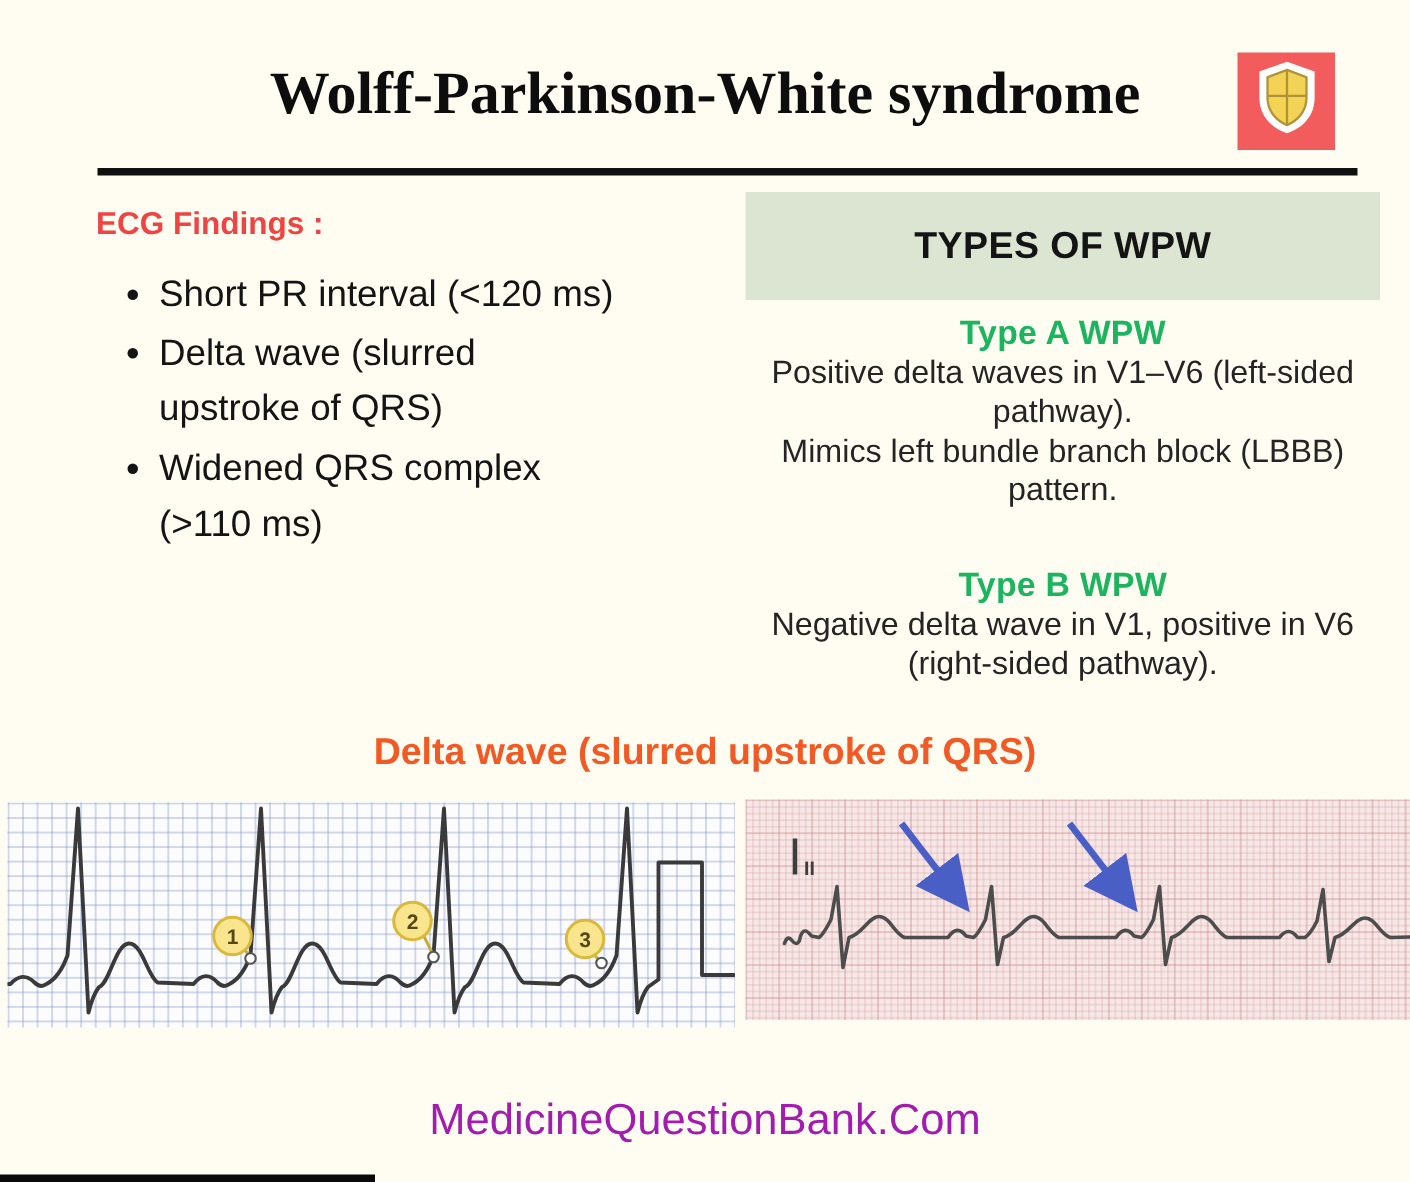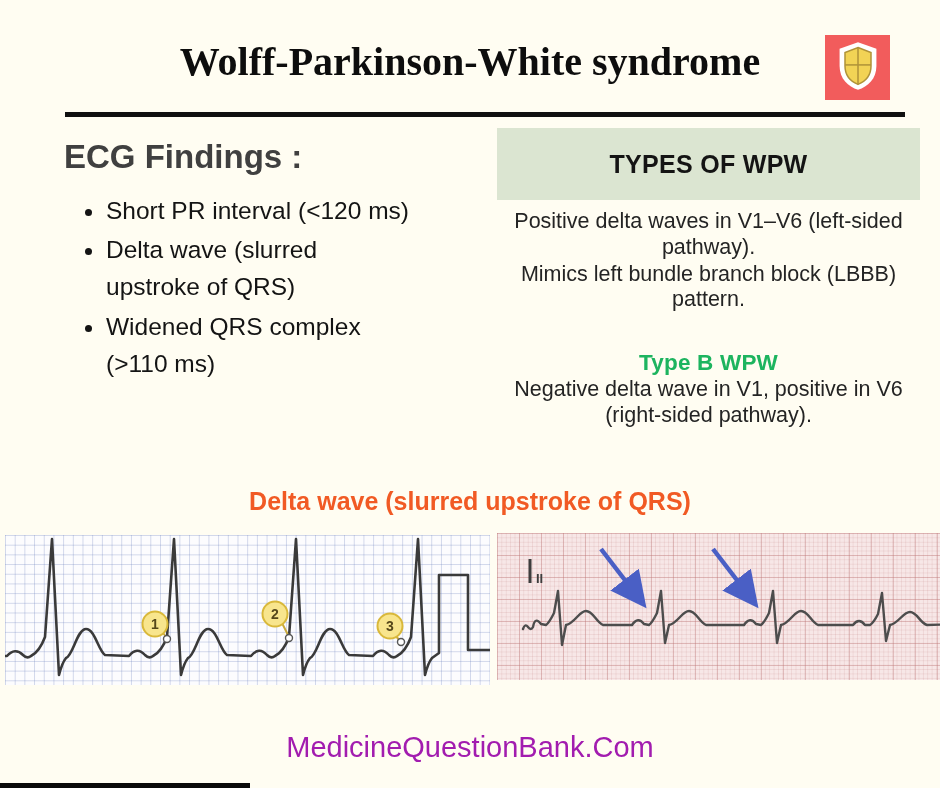--- a/index.html
+++ b/index.html
@@ -24,21 +24,21 @@
 
   
   .col{position:absolute;top:128px;}
   .col-left{left:62px;width:421px;}
   .col-right{left:497px;width:423px;}
   .band{
     height:72px;background:#dbe5d1;display:flex;align-items:center;justify-content:center;
     font-weight:700;font-size:25px;color:#141414;letter-spacing:.3px;
   }
 
-  .findings-title{margin:10px 0 16px 2px;font-size:33px;font-weight:700;color:#404040;}
+  .findings-title{margin:10px 0 16px 2px;font-size:21px;font-weight:700;color:#ef4444;}
   ul.findings{margin:6px 0 0 0;padding:0 0 0 44px;}
   ul.findings li{
     font-size:24.5px;line-height:1.52;color:#141414;max-width:305px;
     margin-bottom:2px;
   }
 
   .type-section{text-align:center;margin-top:9px;}
   .type-heading{font-size:22.5px;font-weight:700;color:#1db45f;letter-spacing:.2px;}
   .type-body{font-size:21.5px;line-height:1.2;color:#242424;margin-top:1px;}
   .type-gap{height:28px;}
@@ -105,20 +105,21 @@
       <li>Short PR interval (&lt;120 ms)</li>
       <li>Delta wave (slurred upstroke of QRS)</li>
       <li>Widened QRS complex (&gt;110 ms)</li>
     </ul>
   </div>
 
   <div class="col col-right">
     <div class="band">TYPES OF WPW</div>
 
     <div class="type-section">
+      <div class="type-heading">Type A WPW</div>
       <div class="type-body">Positive delta waves in V1–V6 (left-sided pathway).</div>
       <div class="type-body">Mimics left bundle branch block (LBBB) pattern.</div>
     </div>
 
     <div class="type-gap"></div>
 
     <div class="type-section">
       <div class="type-heading">Type B WPW</div>
       <div class="type-body">Negative delta wave in V1, positive in V6 (right-sided pathway).</div>
     </div>

